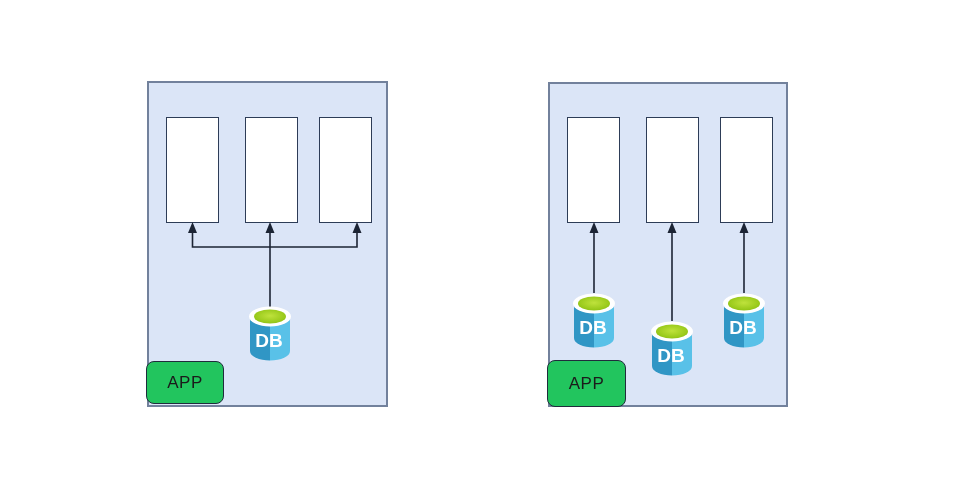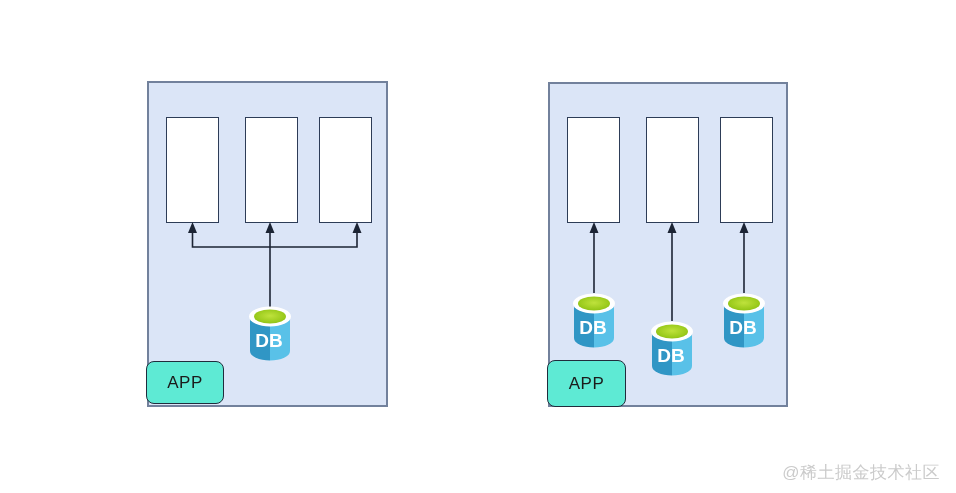--- a/index.html
+++ b/index.html
@@ -39,21 +39,21 @@
   .db-right-1 { left: 21px;  top: 208px; }
   .db-right-2 { left: 99px;  top: 236px; }
   .db-right-3 { left: 171px; top: 208px; }
   .db-label-text {
     font-family: "Liberation Sans", sans-serif;
     font-weight: bold;
   }
 
   .app-box {
     position: absolute;
-    background: #5eead4;
+    background: #22c55e;
     border: 1.5px solid #202c3c;
     border-radius: 8px;
     box-sizing: border-box;
     display: flex; align-items: center; justify-content: center;
     z-index: 5;
   }
   .app-left  { left: 146px; top: 361px; width: 78px; height: 43px; }
   .app-right { left: 547px; top: 360px; width: 79px; height: 47px; }
   .app-label {
     font-size: 17px;
@@ -147,15 +147,14 @@
     </svg>
   </div>
 
   <div class="app-box app-left">
     <span class="app-label">APP</span>
   </div>
   <div class="app-box app-right">
     <span class="app-label">APP</span>
   </div>
 
-  <div class="watermark">@稀土掘金技术社区</div>
 
 </div>
 
 </body></html>

